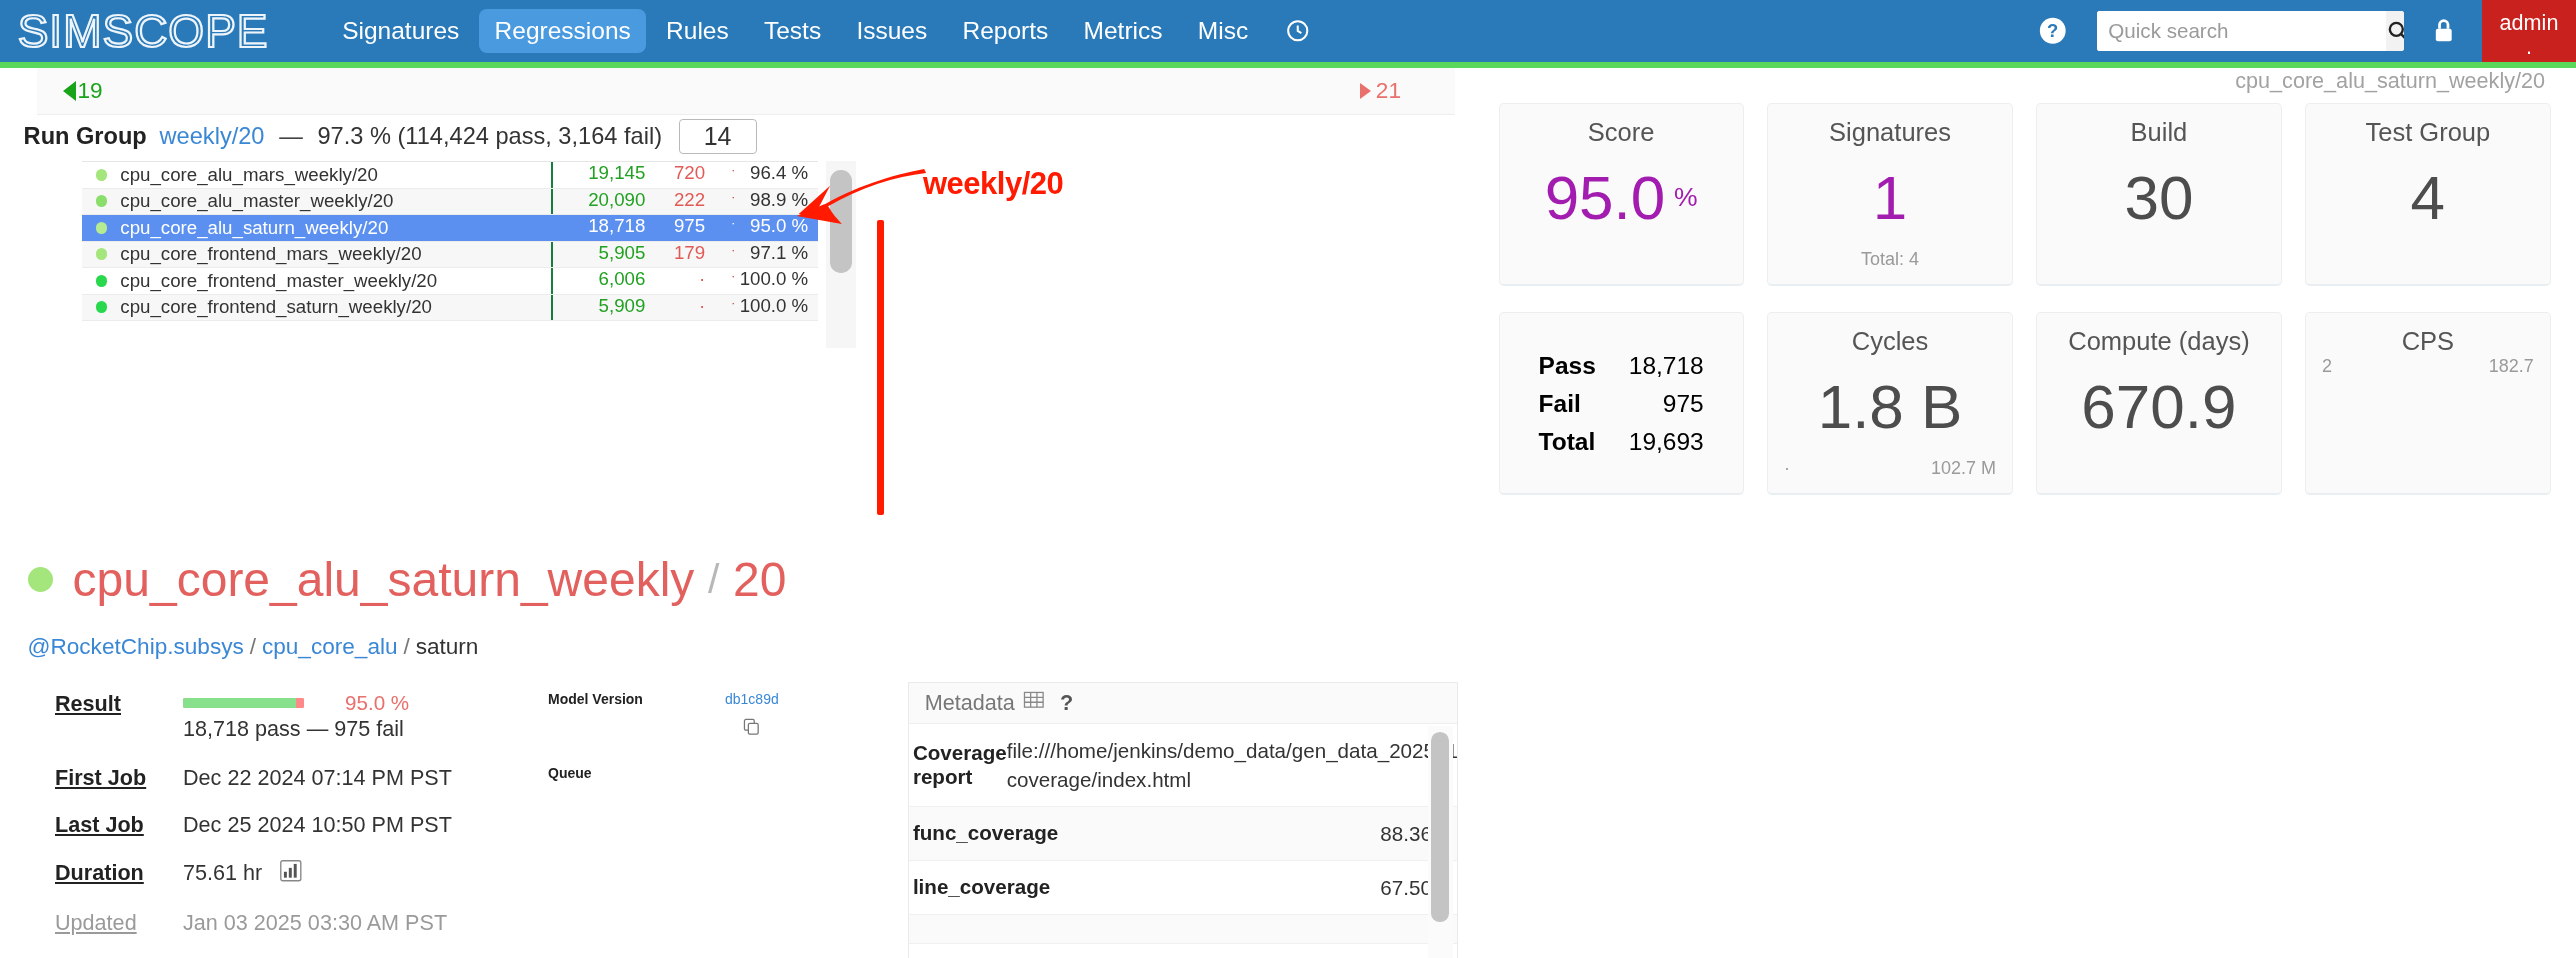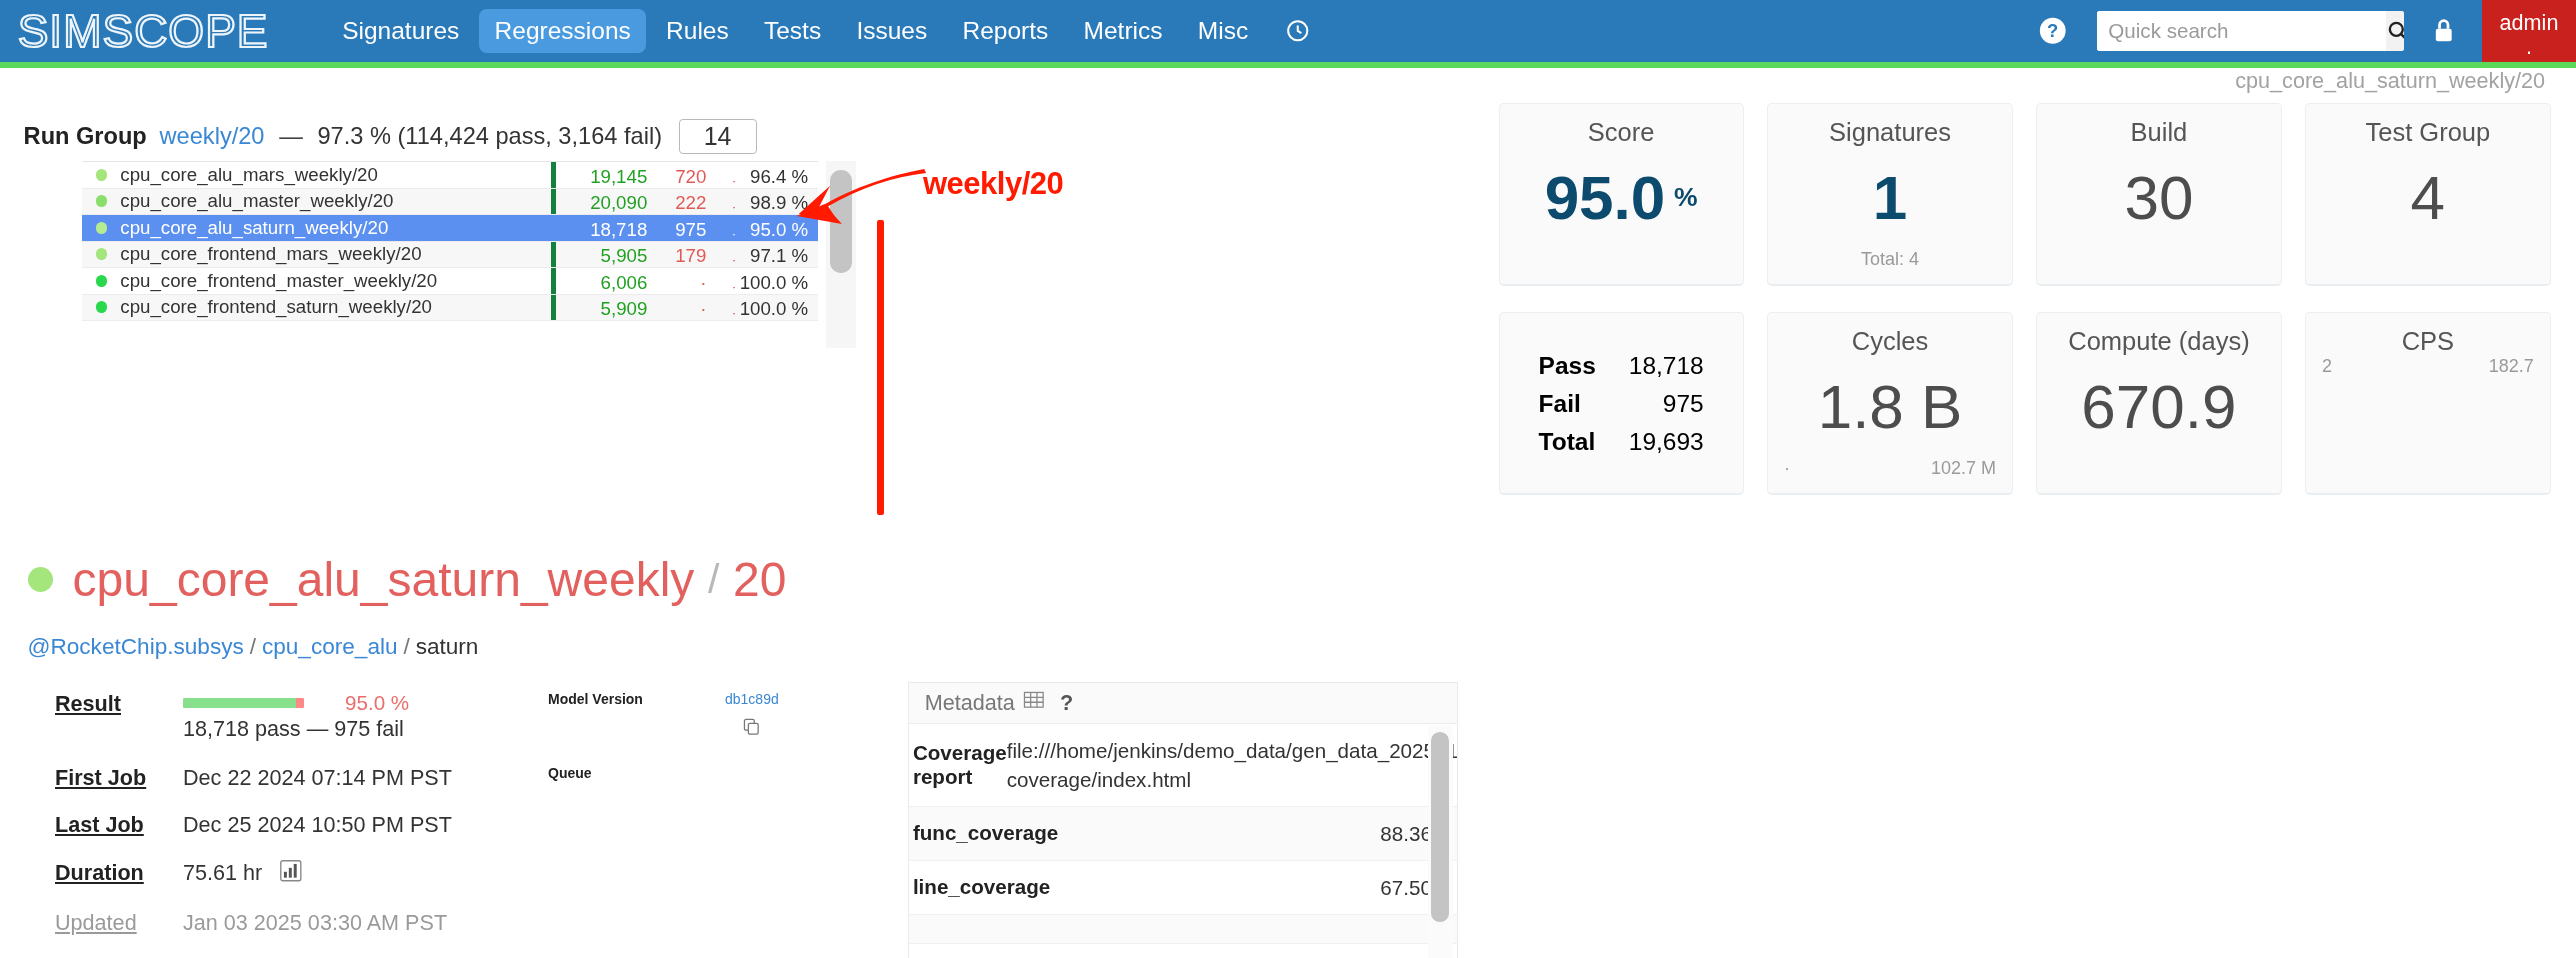--- a/index.html
+++ b/index.html
@@ -155,22 +155,22 @@
     border-bottom: 1px solid #ececec;
     font-size: 18.7px; color: #333;
     cursor: pointer;
   }
   .run-row.alt { background: #f7f7f7; }
   .run-row.sel { background: #5b90f0; color: #fff; }
   .run-dot { width: 11.8px; height: 11.8px; border-radius: 50%; margin: 0 12.8px 0 13.7px; flex: none; }
   .run-name { flex: 1; white-space: nowrap; }
   .run-row.sel .run-name { color: #fff; }
   .run-nums {
-    display: flex; align-items: flex-end; width: 267px;
-    border-left: 5px solid #15803d;
+    display: flex; align-items: flex-start; width: 267px;
+    border-left: 2px solid #15803d;
     height: 100%;
     padding-left: 10px;
   }
   .run-row.sel .run-nums { border-left-color: #5b90f0; }
   .n-pass { width: 84px; text-align: right; color: #21a121; }
   .n-fail { width: 61px; text-align: right; color: #e05a56; }
   .n-other { width: 31px; text-align: right; color: #cc4b47; font-size: 13.7px; }
   .n-pct  { width: 84px; text-align: right; padding-right: 9.8px; color: #333; }
   .run-row.sel .n-pass, .run-row.sel .n-fail,
   .run-row.sel .n-other, .run-row.sel .n-pct { color: #fff; }
@@ -306,21 +306,21 @@
     display: flex; flex-direction: column;
     align-items: center;
     position: relative;
     cursor: pointer;
   }
   .card-title { font-size: 25.5px; color: #555; }
   .card-big {
     flex: 1; display: flex; align-items: center; justify-content: center;
     font-size: 62px; color: #4d4d4d; line-height: 1;
   }
-  .card-big.red { color: #0c4a6e; font-weight: bold; }
+  .card-big.red { color: #a21caf; }
   .card-big .unit { font-size: 26.5px; margin-left: 8.8px; align-self: center; }
   .card-foot {
     width: 100%; display: flex; justify-content: flex-start;
     font-size: 18px; color: #9a9a9a; min-height: 25.5px;
   }
   .card-foot .center { width:100%; text-align:center; }
   .card-foot .right { margin-left: auto; }
 
   .card.passfail { justify-content: center; padding-top: 12px; }
   .pf-table { display: grid; grid-template-columns: auto auto; gap: 9.8px 33px; font-size: 24.5px; }
@@ -377,20 +377,30 @@
     <div class="admin-badge">
       <span>admin</span>
       <span class="dot-sm">.</span>
     </div>
   </div>
 </div>
 <div class="navbar-accent"></div>
 
 <div class="left-pane">
 
+  <div class="pager-bar">
+    <div class="pager-prev">
+      <span class="tri-left"></span>
+      <span>19</span>
+    </div>
+    <div class="pager-next">
+      <span class="tri-right"></span>
+      <span>21</span>
+    </div>
+  </div>
 
   <div class="rungroup-header">
     <b>Run Group</b>
     <span class="rg-link">weekly/20</span>
     <span class="rg-dash">—</span>
     <span class="rg-stat">97.3 % (114,424 pass, 3,164 fail)</span>
     <span class="rg-count">14</span>
   </div>
 
   <div class="run-list">

